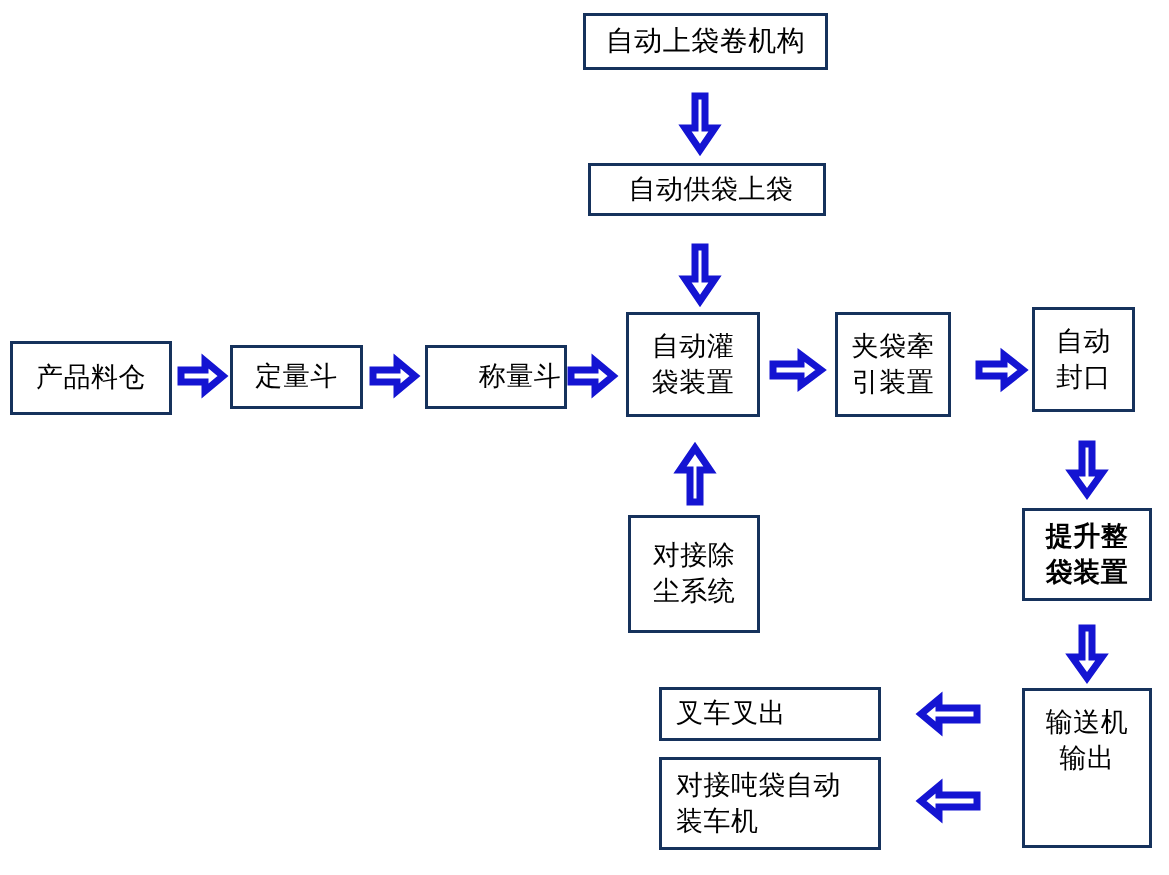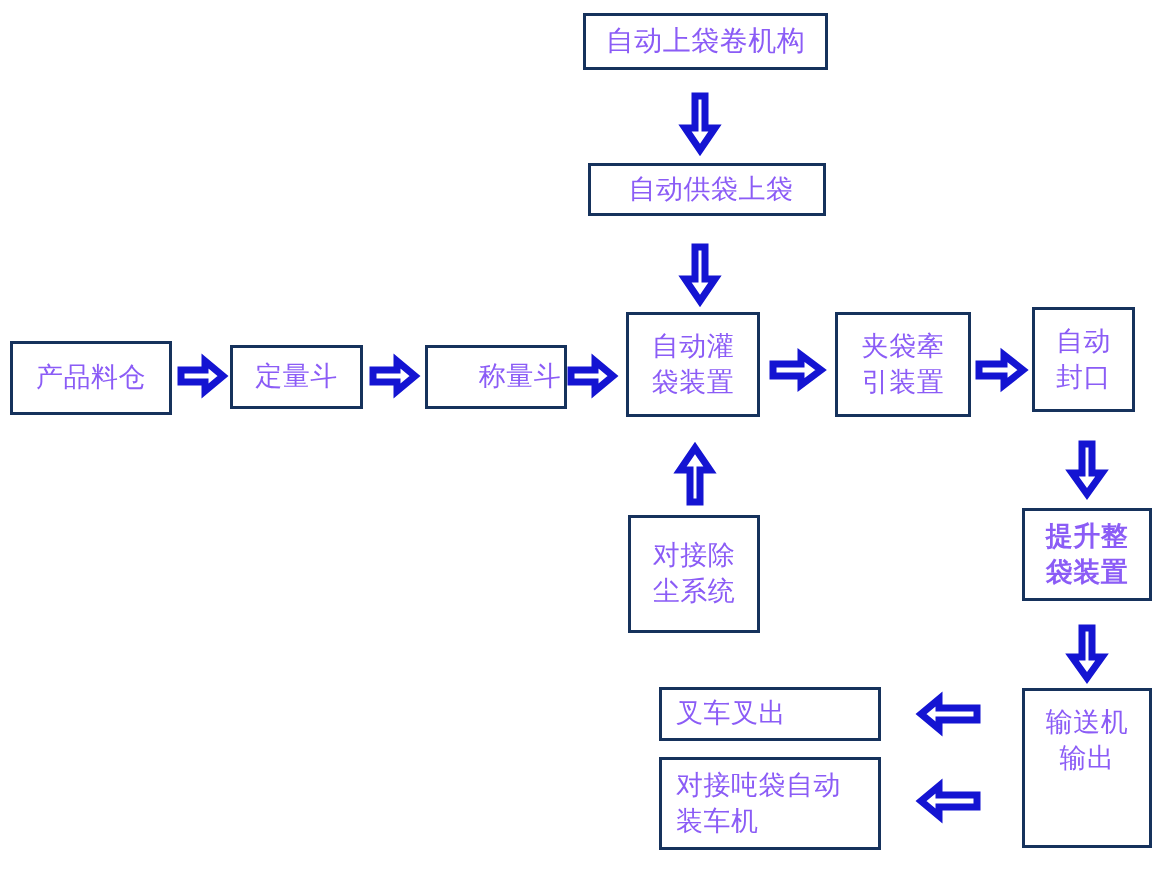--- a/index.html
+++ b/index.html
@@ -15,21 +15,21 @@
     width: 1169px;
     height: 875px;
     background: #ffffff;
     overflow: hidden;
   }
   .node {
     position: absolute;
     box-sizing: border-box;
     border: 3px solid #16325c;
     background: #ffffff;
-    color: #8b5cf6;
+    color: #000000;
     display: flex;
     align-items: center;
     justify-content: center;
     text-align: center;
     line-height: 1.32;
     letter-spacing: 0.5px;
     font-weight: 400;
     white-space: pre-line;
   }
   .node.left-align {
@@ -99,21 +99,21 @@
 
   <div class="node" style="left:626px; top:312px; width:134px; height:105px; font-size:27px;">自动灌
 袋装置</div>
 
   <div class="arrow" style="left:770px; top:352px; width:54px; height:36px;">
     <svg viewBox="0 0 54 36" width="54" height="36" aria-hidden="true">
       <polygon points="3,12 31,12 31,3 51,18 31,33 31,24 3,24"></polygon>
     </svg>
   </div>
 
-  <div class="node" style="left:835px; top:312px; width:136px; height:105px; font-size:27px;">夹袋牽
+  <div class="node" style="left:835px; top:312px; width:116px; height:105px; font-size:27px;">夹袋牽
 引装置</div>
 
   <div class="arrow" style="left:976px; top:352px; width:50px; height:36px;">
     <svg viewBox="0 0 50 36" width="50" height="36" aria-hidden="true">
       <polygon points="3,12 28,12 28,3 47,18 28,33 28,24 3,24"></polygon>
     </svg>
   </div>
 
   <div class="node" style="left:1032px; top:307px; width:103px; height:105px; font-size:27px;">自动
 封口</div>

